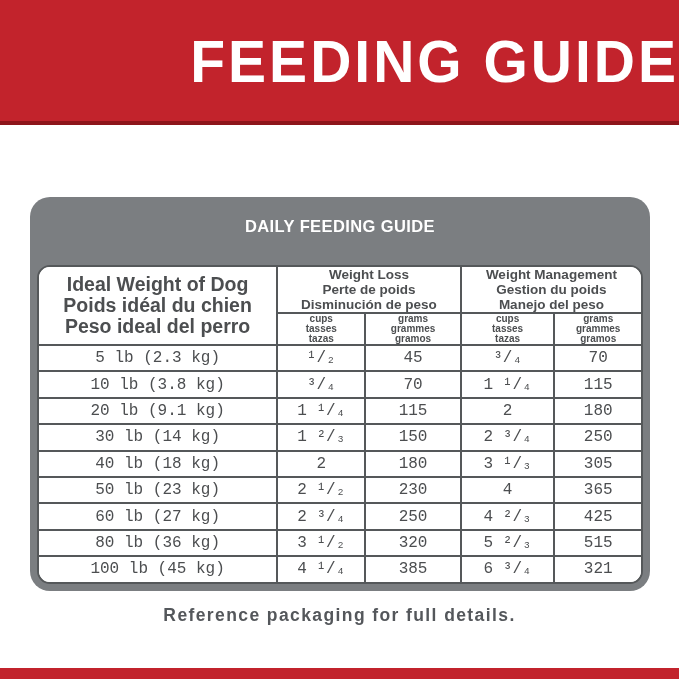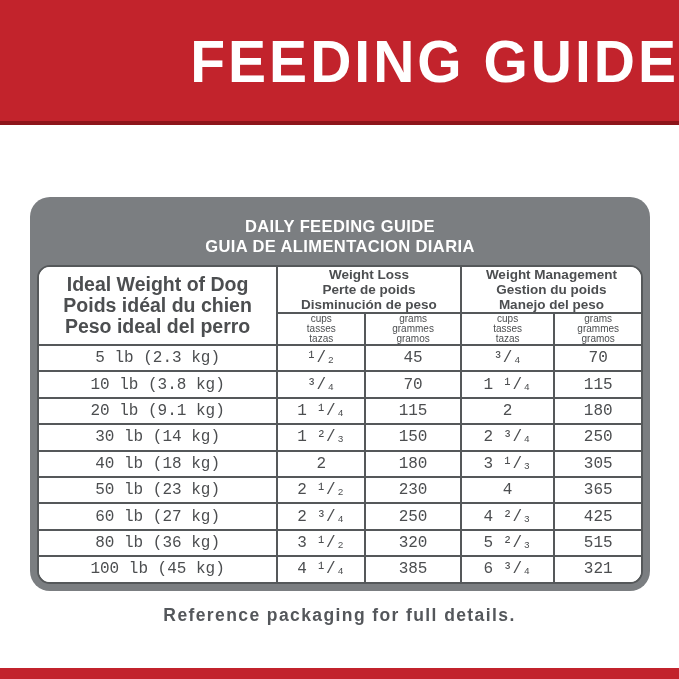--- a/index.html
+++ b/index.html
@@ -74,21 +74,21 @@
     line-height: 21px;
     height: 74px;
   }
   th.group-h {
     font-weight: 700;
     font-size: 13.5px;
     line-height: 15px;
     height: 45px;
   }
   th.sub-h {
-    font-weight: 400;
+    font-weight: 700;
     font-size: 10px;
     line-height: 10px;
     height: 27px;
     color: #55575A;
     margin-top: 32px;
   }
   tbody td {
     height: 24.4px;
     font-weight: 400;
     font-family: Liberation Mono, monospace;
@@ -117,21 +117,20 @@
 </head>
 <body>
 
 <div class="banner">
   <div class="banner-title">FEEDING GUIDE</div>
 </div>
 
 <div class="panel">
   <div class="panel-title">
     <div>DAILY FEEDING GUIDE</div>
-    <div>GUIA DE ALIMENTACION DIARIA</div>
   </div>
 
   <div class="table-wrap">
     <table class="feeding">
       <colgroup>
         <col style="width:39.6%">
         <col style="width:14.6%">
         <col style="width:15.8%">
         <col style="width:15.5%">
         <col style="width:14.5%">

